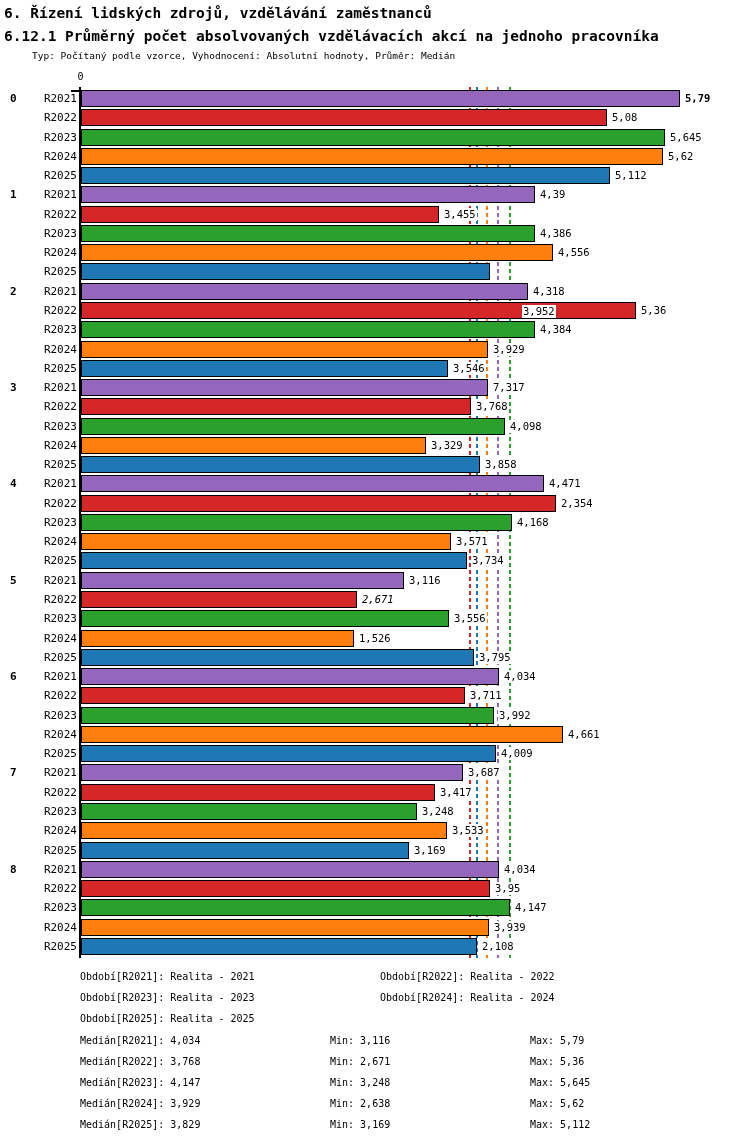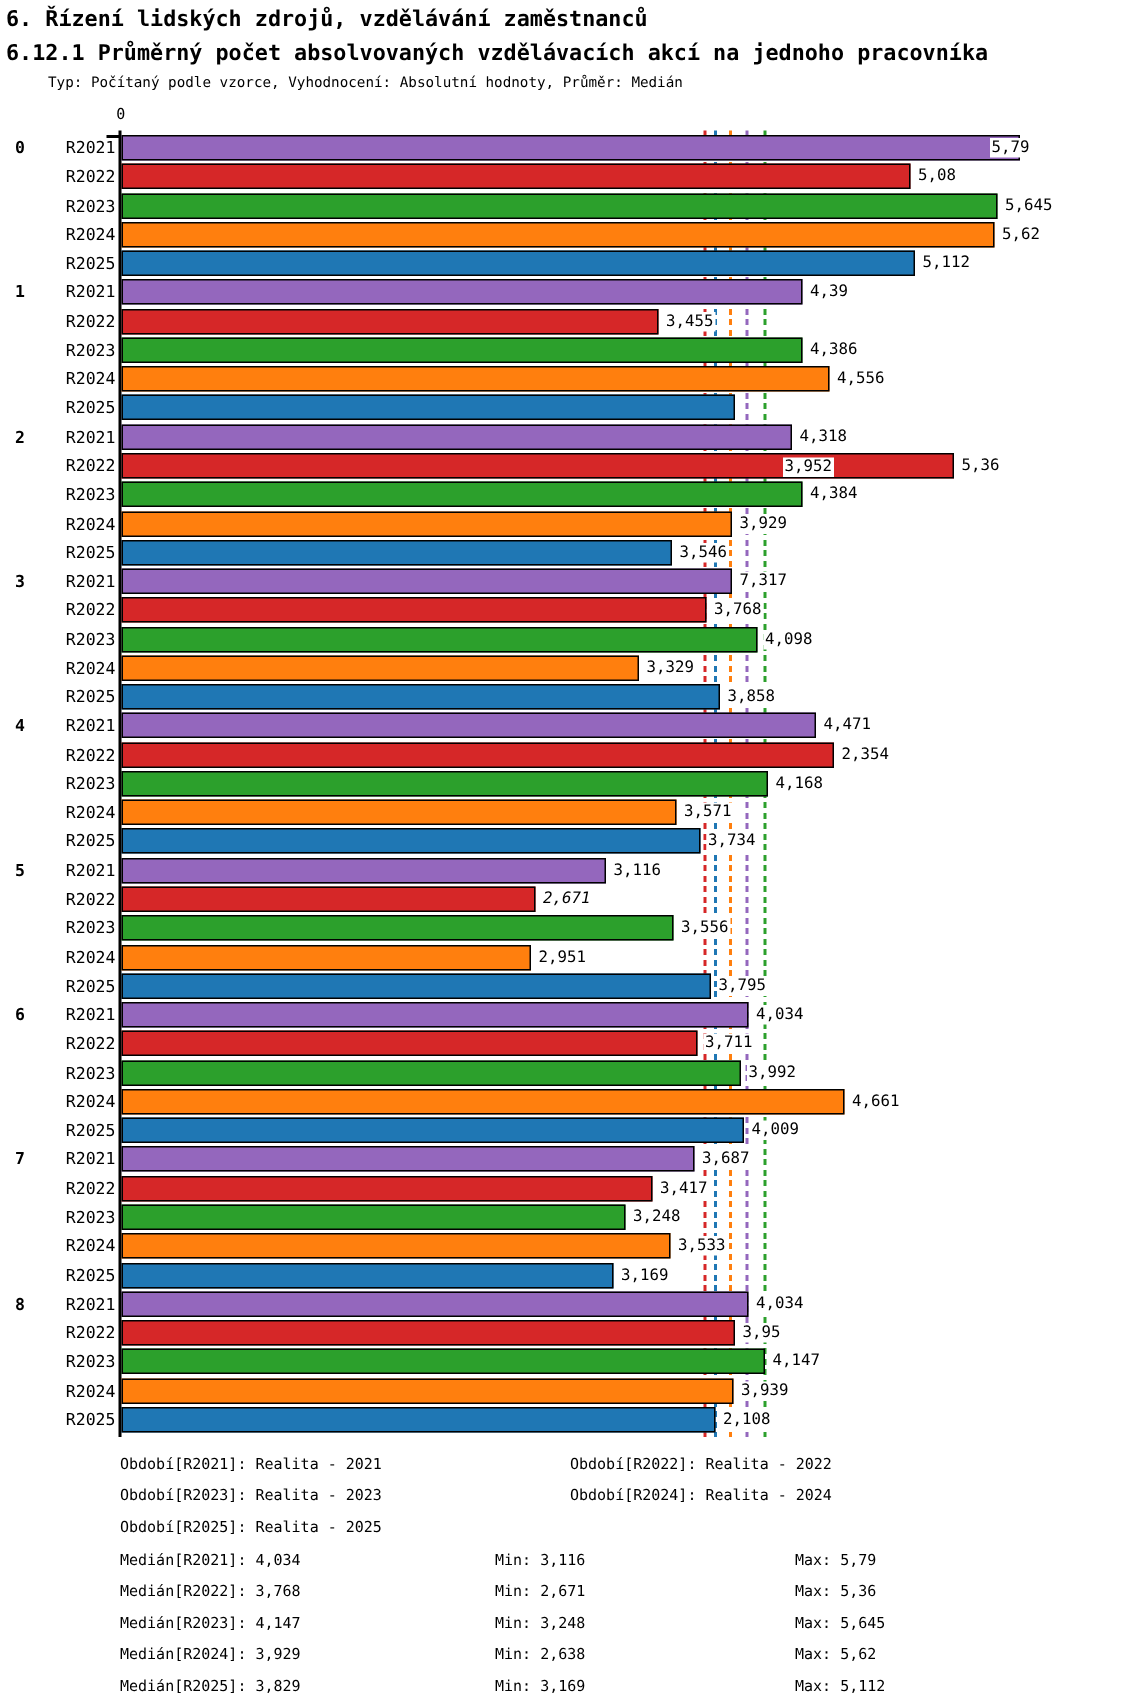--- a/index.html
+++ b/index.html
@@ -33,21 +33,21 @@
 
   <div id="chart">
       <div class="median-line" style="left: 497.019px; background-image: repeating-linear-gradient(rgb(148, 103, 189) 0px, rgb(148, 103, 189) 4px, transparent 4px, transparent 7px);"></div>
       <div class="median-line" style="left: 469.488px; background-image: repeating-linear-gradient(rgb(214, 39, 40) 0px, rgb(214, 39, 40) 4px, transparent 4px, transparent 7px);"></div>
       <div class="median-line" style="left: 508.714px; background-image: repeating-linear-gradient(rgb(44, 160, 44) 0px, rgb(44, 160, 44) 4px, transparent 4px, transparent 7px);"></div>
       <div class="median-line" style="left: 486.151px; background-image: repeating-linear-gradient(rgb(255, 127, 14) 0px, rgb(255, 127, 14) 4px, transparent 4px, transparent 7px);"></div>
       <div class="median-line" style="left: 475.801px; background-image: repeating-linear-gradient(rgb(31, 119, 180) 0px, rgb(31, 119, 180) 4px, transparent 4px, transparent 7px);"></div>
       <div class="group-label" style="top: 92px;">0</div>
       <div class="series-label" style="top: 92px;">R2021</div>
       <div class="bar" style="left: 81px; top: 90px; width: 599px; background: rgb(148, 103, 189);"></div>
-      <div class="bar-value" style="left: 660px; top: 92px;">5,79</div>
+      <div class="bar-value" style="left: 684px; top: 92px; font-weight: bold;">5,79</div>
       <div class="series-label" style="top: 111px;">R2022</div>
       <div class="bar" style="left: 81px; top: 109px; width: 526px; background: rgb(214, 39, 40);"></div>
       <div class="bar-value" style="left: 611px; top: 111px;">5,08</div>
       <div class="series-label" style="top: 131px;">R2023</div>
       <div class="bar" style="left: 81px; top: 129px; width: 584px; background: rgb(44, 160, 44);"></div>
       <div class="bar-value" style="left: 669px; top: 131px;">5,645</div>
       <div class="series-label" style="top: 150px;">R2024</div>
       <div class="bar" style="left: 81px; top: 148px; width: 582px; background: rgb(255, 127, 14);"></div>
       <div class="bar-value" style="left: 667px; top: 150px;">5,62</div>
       <div class="series-label" style="top: 169px;">R2025</div>
@@ -122,21 +122,21 @@
       <div class="bar" style="left: 81px; top: 572px; width: 323px; background: rgb(148, 103, 189);"></div>
       <div class="bar-value" style="left: 408px; top: 574px;">3,116</div>
       <div class="series-label" style="top: 593px;">R2022</div>
       <div class="bar" style="left: 81px; top: 591px; width: 276px; background: rgb(214, 39, 40);"></div>
       <div class="bar-value" style="left: 361px; top: 593px; font-style: italic;">2,671</div>
       <div class="series-label" style="top: 612px;">R2023</div>
       <div class="bar" style="left: 81px; top: 610px; width: 368px; background: rgb(44, 160, 44);"></div>
       <div class="bar-value" style="left: 453px; top: 612px;">3,556</div>
       <div class="series-label" style="top: 632px;">R2024</div>
       <div class="bar" style="left: 81px; top: 630px; width: 273px; background: rgb(255, 127, 14);"></div>
-      <div class="bar-value" style="left: 358px; top: 632px;">2,951</div>
+      <div class="bar-value" style="left: 358px; top: 632px;">1,526</div>
       <div class="series-label" style="top: 651px;">R2025</div>
       <div class="bar" style="left: 81px; top: 649px; width: 393px; background: rgb(31, 119, 180);"></div>
       <div class="bar-value" style="left: 478px; top: 651px;">3,795</div>
       <div class="group-label" style="top: 670px;">6</div>
       <div class="series-label" style="top: 670px;">R2021</div>
       <div class="bar" style="left: 81px; top: 668px; width: 418px; background: rgb(148, 103, 189);"></div>
       <div class="bar-value" style="left: 503px; top: 670px;">4,034</div>
       <div class="series-label" style="top: 689px;">R2022</div>
       <div class="bar" style="left: 81px; top: 687px; width: 384px; background: rgb(214, 39, 40);"></div>
       <div class="bar-value" style="left: 469px; top: 689px;">3,711</div>

